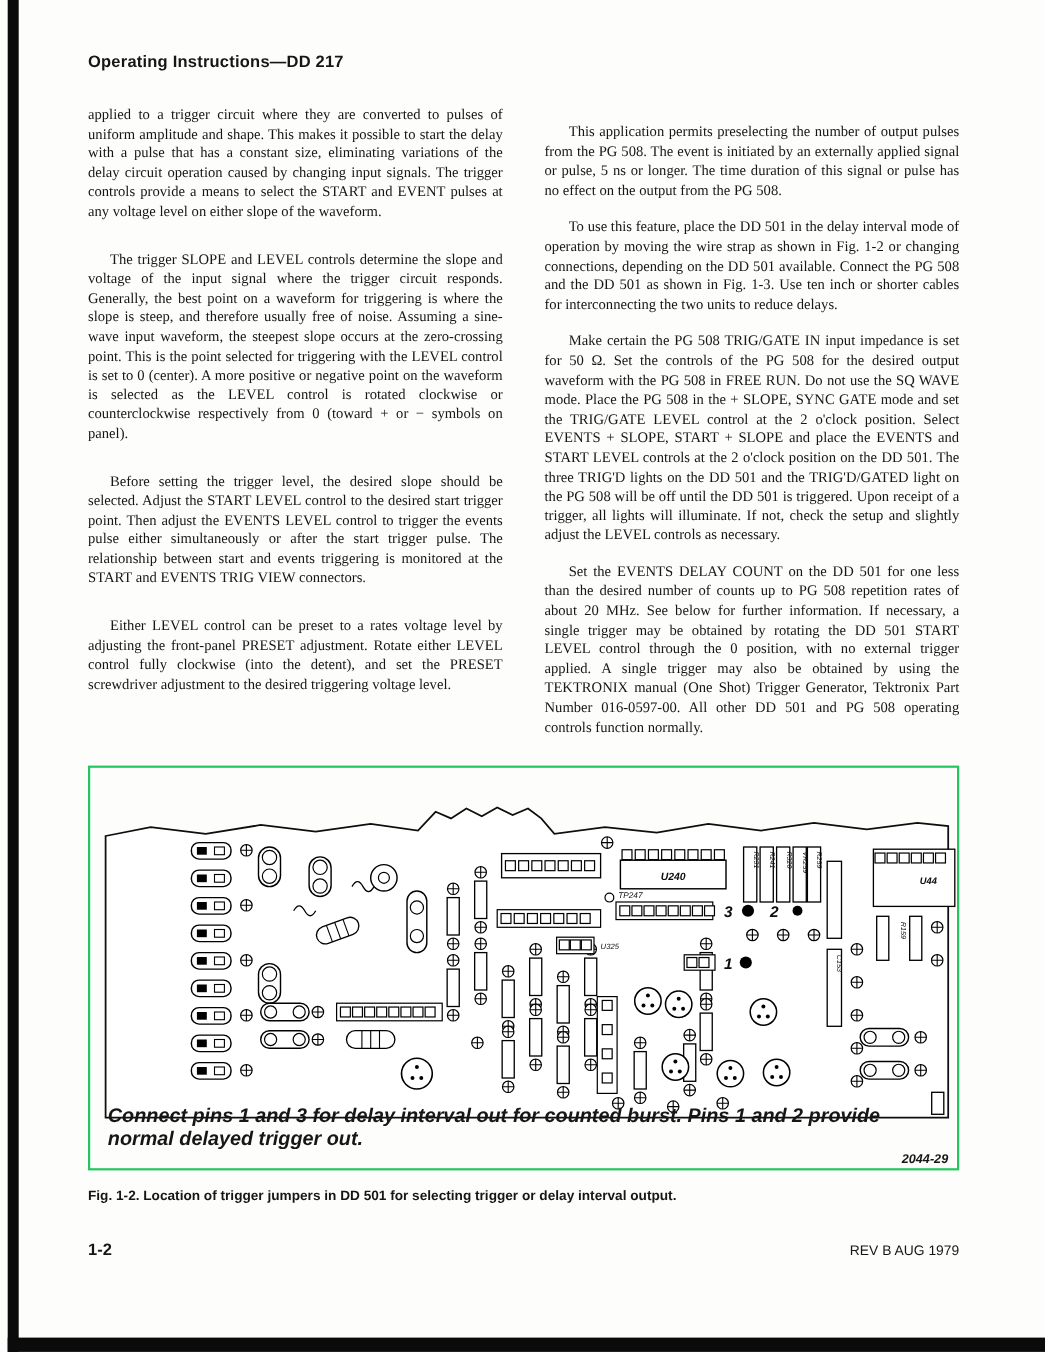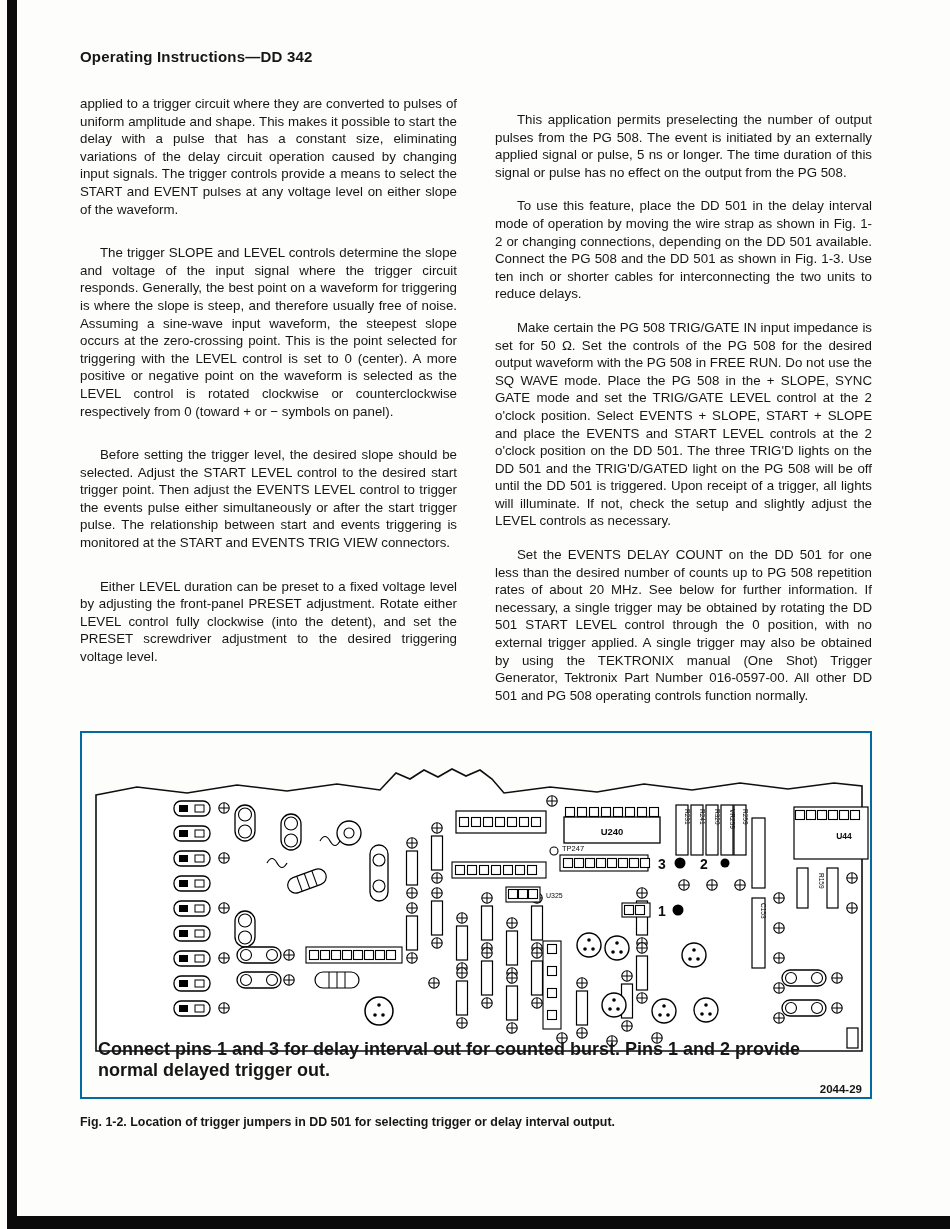--- a/index.html
+++ b/index.html
@@ -7,29 +7,29 @@
     width:950px;height:1229px;position:relative;overflow:hidden;
     background:#fdfdfb;color:#161616;
     font-family:"Liberation Sans", sans-serif;
     -webkit-font-smoothing:antialiased;
   }
   .scan-strip-left{position:absolute;left:7px;top:0;width:10px;height:1229px;background:#0b0b0b;}
   .scan-strip-bottom{position:absolute;left:7px;bottom:0;height:13px;right:0;background:#0b0b0b;}
   .content{position:absolute;left:80px;top:48px;width:792px;}
   .page-header{font-size:15px;font-weight:bold;letter-spacing:.2px;margin:0;}
   .columns{display:flex;gap:38px;margin-top:30px;}
-  .col{flex:1;font-size:13.3px;line-height:17.6px;text-align:justify;}
+  .col{flex:1;font-size:13.3px;line-height:17.6px;text-align:justify;font-family:Liberation Serif, serif;}
   .col p{margin:16px 0 9px 0;text-indent:22px;}
   .col-left p{margin:0 0 26px 0;text-indent:20px;}
   .col-left p.first{text-indent:0;}
   .col-left p:last-child{margin-bottom:0;}
   .col-right h2{font-size:13.6px;margin:0 0 3px 0;font-weight:bold;text-align:left;}
   .figure-box{
     position:relative;margin-top:18px;height:368px;
-    border:2px solid #0369a1;background:#fdfdfb;box-sizing:border-box;
+    border:2px solid #22c55e;background:#fdfdfb;box-sizing:border-box;font-style:italic;
   }
   .figure-box svg{position:absolute;left:0;top:0;}
   .figure-caption{
     position:absolute;left:16px;right:12px;bottom:16px;
     font-size:18px;font-weight:bold;
   }
   .figure-partnum{
     position:absolute;right:8px;bottom:2px;
     font-size:11.5px;font-weight:bold;
   }
@@ -42,28 +42,28 @@
   text{font-family:"Liberation Sans", sans-serif;fill:#0c0c0c;}
 </style>
 </head>
 <body>
 
 <div class="scan-strip-left"></div>
 <div class="scan-strip-bottom"></div>
 
 <div class="content">
 
-  <h1 class="page-header">Operating Instructions—DD 342</h1>
+  <h1 class="page-header">Operating Instructions—DD 217</h1>
 
   <div class="columns">
     <div class="col col-left">
       <p class="first">applied to a trigger circuit where they are converted to pulses of uniform amplitude and shape. This makes it possible to start the delay with a pulse that has a constant size, eliminating variations of the delay circuit operation caused by changing input signals. The trigger controls provide a means to select the START and EVENT pulses at any voltage level on either slope of the waveform.</p>
       <p>The trigger SLOPE and LEVEL controls determine the slope and voltage of the input signal where the trigger circuit responds. Generally, the best point on a waveform for triggering is where the slope is steep, and therefore usually free of noise. Assuming a sine-wave input waveform, the steepest slope occurs at the zero-crossing point. This is the point selected for triggering with the LEVEL control is set to 0 (center). A more positive or negative point on the waveform is selected as the LEVEL control is rotated clockwise or counterclockwise respectively from 0 (toward + or − symbols on panel).</p>
       <p>Before setting the trigger level, the desired slope should be selected. Adjust the START LEVEL control to the desired start trigger point. Then adjust the EVENTS LEVEL control to trigger the events pulse either simultaneously or after the start trigger pulse. The relationship between start and events triggering is monitored at the START and EVENTS TRIG VIEW connectors.</p>
-      <p>Either LEVEL duration can be preset to a fixed voltage level by adjusting the front-panel PRESET adjustment. Rotate either LEVEL control fully clockwise (into the detent), and set the PRESET screwdriver adjustment to the desired triggering voltage level.</p>
+      <p>Either LEVEL control can be preset to a rates voltage level by adjusting the front-panel PRESET adjustment. Rotate either LEVEL control fully clockwise (into the detent), and set the PRESET screwdriver adjustment to the desired triggering voltage level.</p>
     </div>
     <div class="col col-right">
       <p>This application permits preselecting the number of output pulses from the PG 508. The event is initiated by an externally applied signal or pulse, 5 ns or longer. The time duration of this signal or pulse has no effect on the output from the PG 508.</p>
       <p>To use this feature, place the DD 501 in the delay interval mode of operation by moving the wire strap as shown in Fig. 1-2 or changing connections, depending on the DD 501 available. Connect the PG 508 and the DD 501 as shown in Fig. 1-3. Use ten inch or shorter cables for interconnecting the two units to reduce delays.</p>
       <p>Make certain the PG 508 TRIG/GATE IN input impedance is set for 50 Ω. Set the controls of the PG 508 for the desired output waveform with the PG 508 in FREE RUN. Do not use the SQ WAVE mode. Place the PG 508 in the + SLOPE, SYNC GATE mode and set the TRIG/GATE LEVEL control at the 2 o'clock position. Select EVENTS + SLOPE, START + SLOPE and place the EVENTS and START LEVEL controls at the 2 o'clock position on the DD 501. The three TRIG'D lights on the DD 501 and the TRIG'D/GATED light on the PG 508 will be off until the DD 501 is triggered. Upon receipt of a trigger, all lights will illuminate. If not, check the setup and slightly adjust the LEVEL controls as necessary.</p>
       <p>Set the EVENTS DELAY COUNT on the DD 501 for one less than the desired number of counts up to PG 508 repetition rates of about 20 MHz. See below for further information. If necessary, a single trigger may be obtained by rotating the DD 501 START LEVEL control through the 0 position, with no external trigger applied. A single trigger may also be obtained by using the TEKTRONIX manual (One Shot) Trigger Generator, Tektronix Part Number 016-0597-00. All other DD 501 and PG 508 operating controls function normally.</p>
     </div>
   </div>
 
   <div class="figure-box">
@@ -307,14 +307,18 @@
         <text transform="translate(737,140) rotate(90)" font-size="6.5">R159</text>
       </g>
     </svg>
 
     <div class="figure-caption">Connect pins 1 and 3 for delay interval out for counted burst. Pins 1 and 2 provide normal delayed trigger out.</div>
     <div class="figure-partnum">2044-29</div>
   </div>
 
   <div class="fig-undercaption">Fig. 1-2. Location of trigger jumpers in DD 501 for selecting trigger or delay interval output.</div>
 
+  <div class="page-footer">
+    <span class="footer-page-number">1-2</span>
+    <span class="footer-rev">REV B AUG 1979</span>
+  </div>
 
 </div>
 
 </body></html>

